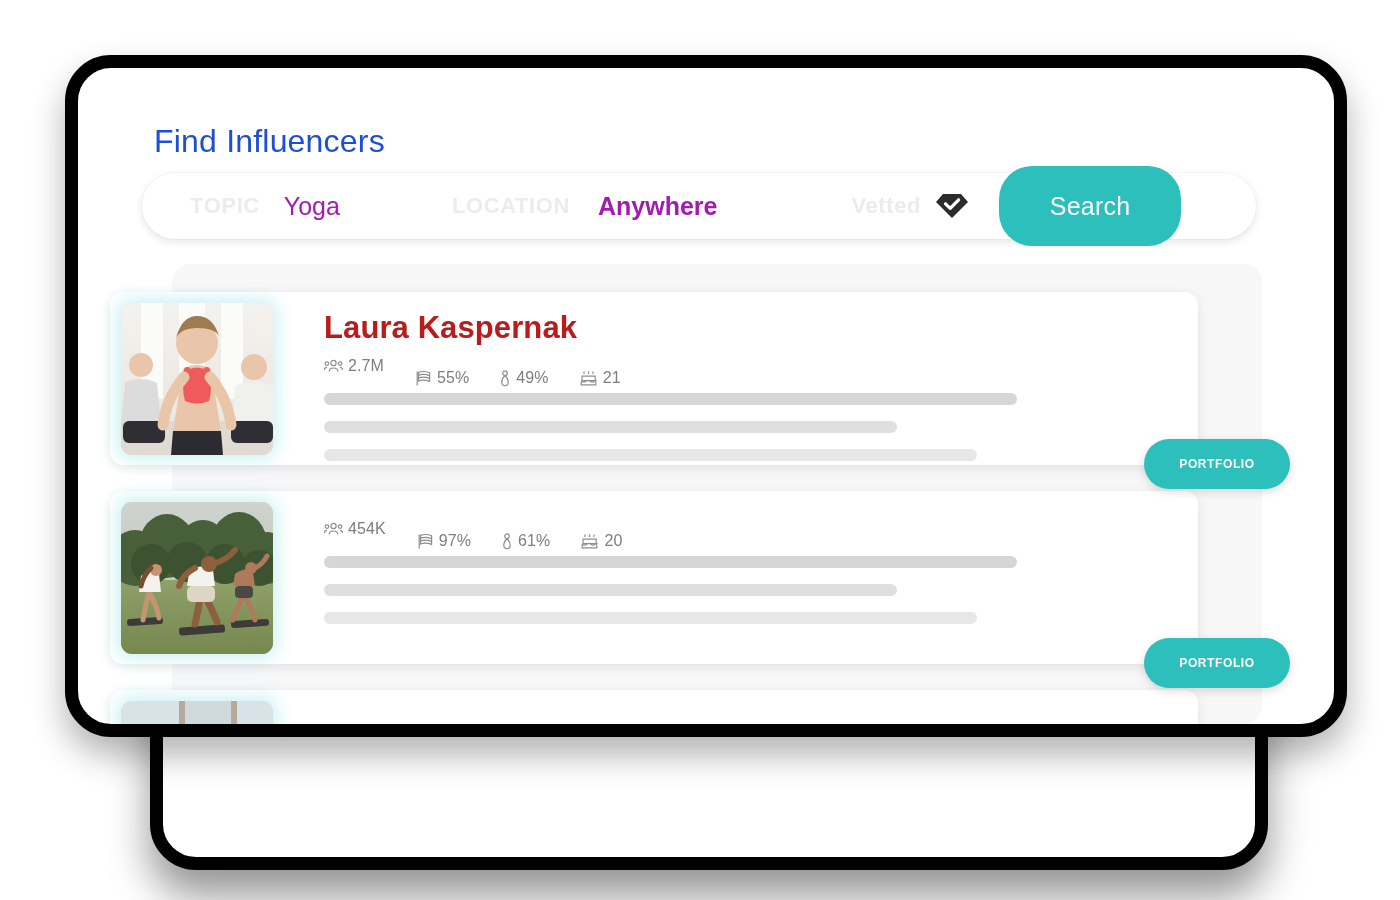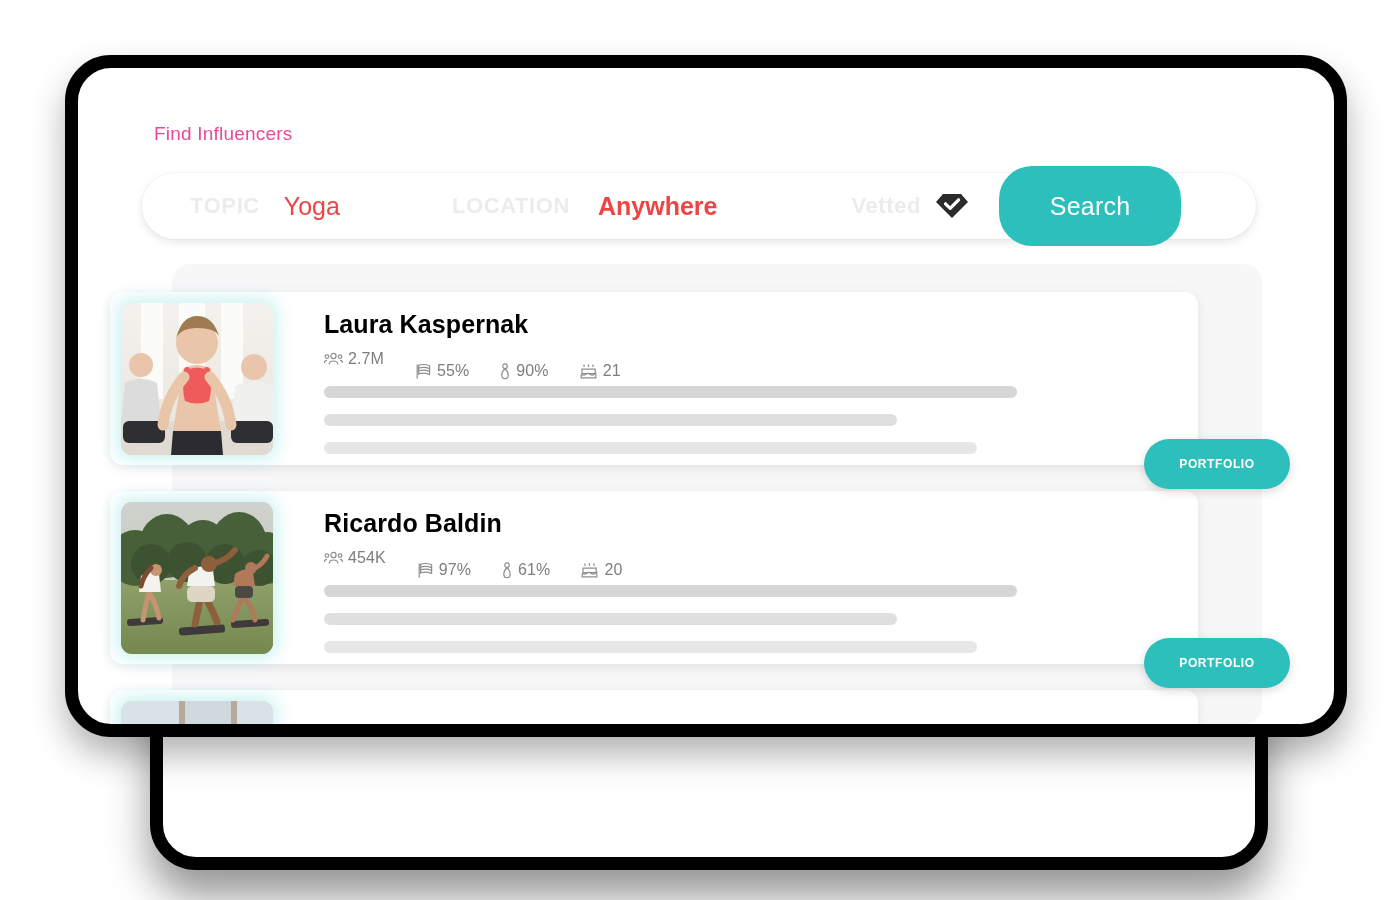--- a/index.html
+++ b/index.html
@@ -31,43 +31,43 @@
     border-radius: 46px;
     box-shadow: 0 18px 34px rgba(0,0,0,0.30);
     z-index: 3;
     overflow: hidden;
   }
 
   
   .page-title {
     position: absolute;
     left: 76px; top: 55px;
-    font-size: 19px; font-weight: 400;
-    color: #ec4899; letter-spacing: .2px;
+    font-size: 32px; font-weight: 400;
+    color: #1d4ed8; letter-spacing: .2px;
     white-space: nowrap;
   }
 
   
   .searchbar {
     position: absolute;
     left: 64px; top: 105px;
     width: 1114px; height: 66px;
     background: #ffffff;
     border-radius: 33px;
     box-shadow: 0 3px 9px rgba(0,0,0,0.10), 0 0 0 1px rgba(0,0,0,0.025);
     display: flex; align-items: center;
   }
   .sb-label {
     font-size: 22px; font-weight: 700;
     color: #ececec; letter-spacing: .6px;
     white-space: nowrap;
   }
   .sb-value {
     font-size: 25px; font-weight: 400;
-    color: #ef4444; white-space: nowrap;
+    color: #a21caf; white-space: nowrap;
   }
   .seg-topic    { margin-left: 48px; }
   .seg-topic-v  { margin-left: 24px; }
   .seg-loc      { margin-left: 112px; }
   .seg-loc-v    { margin-left: 28px; font-weight: bold; }
   .seg-vetted   { margin-left: 134px; }
   .gem-icon     { margin-left: 14px; display:flex; align-items:center; }
   .search-btn {
     margin-left: 30px;
     width: 182px; height: 80px;
@@ -111,22 +111,22 @@
     width: 152px; height: 152px;
     border-radius: 11px;
     overflow: hidden;
     position: relative;
     background: #ddd;
   }
   .thumb svg { display:block; width:152px; height:152px; }
 
   .card-body { margin-left: 51px; margin-top: 18px; flex: 1; }
   .inf-name {
-    font-size: 25px; font-weight: 700;
-    color: #000000; letter-spacing: .1px;
+    font-size: 31px; font-weight: 700;
+    color: #b91c1c; letter-spacing: .1px;
     white-space: nowrap;
   }
   .metrics {
     display: flex; align-items: center;
     margin-top: 9px; height: 22px;
   }
   .metric { display: flex; align-items: center; white-space: nowrap; }
   .metric + .metric { margin-left: 30px; margin-top: 24px; }
   .metric .mi { display: flex; align-items: center; margin-right: 5px; }
   .metric .mv {
@@ -255,21 +255,21 @@
             </span>
             <span class="metric">
               <span class="mi">
                 <svg width="12" height="17" viewBox="0 0 12 17">
                     <g fill="none" stroke="#8e8e8e" stroke-width="1.2">
                       <circle cx="6" cy="3.2" r="2.3"></circle>
                       <path d="M6 5.8q-3.2 2.6-3.2 6.4 0 3.4 3.2 3.4t3.2-3.4q0-3.8-3.2-6.4z"></path>
                     </g>
                   </svg>
               </span>
-              <span class="mv">90%</span>
+              <span class="mv">49%</span>
             </span>
             <span class="metric">
               <span class="mi">
                 <svg width="19" height="17" viewBox="0 0 19 17">
                     <g fill="none" stroke="#8e8e8e" stroke-width="1.2">
                       <path d="M5 1.5v2.4M9.5 1.2v2.7M14 1.5v2.4"></path>
                       <path d="M3 6.2h13.2v4.4H3z"></path>
                       <path d="M2.2 11.2q2.2 1.9 4.4 0t4.4 0 4.4 0 1.4-.6"></path>
                       <path d="M2.2 11.2v3.6h14.6v-3.6"></path>
                     </g>
@@ -340,21 +340,20 @@
               <path d="M122 94 q-6 14 -10 24" stroke="#b0795a" stroke-width="5" fill="none" stroke-linecap="round"></path>
               <path d="M122 94 q10 12 12 24" stroke="#b0795a" stroke-width="5" fill="none" stroke-linecap="round"></path>
               <rect x="114" y="84" width="18" height="12" rx="4" fill="#4a4944"></rect>
               <path d="M114 72 q10 -8 18 -2 l2 14 h-22z" fill="#b0795a"></path>
               <circle cx="130" cy="66" r="6" fill="#b0795a"></circle>
               <path d="M134 66 q8 -4 12 -12" stroke="#b0795a" stroke-width="5" fill="none" stroke-linecap="round"></path>
             </svg>
           </div>
         </div>
         <div class="card-body">
-          <div class="inf-name">Ricardo Baldin</div>
           <div class="metrics">
             <span class="metric">
               <span class="mi">
                 <svg width="19" height="16" viewBox="0 0 19 16">
                     <g fill="none" stroke="#8e8e8e" stroke-width="1.2">
                       <circle cx="9.5" cy="5" r="2.6"></circle>
                       <path d="M5.2 13.4q0-3.4 4.3-3.4t4.3 3.4"></path>
                       <circle cx="2.9" cy="5.6" r="1.8"></circle>
                       <path d="M.4 12q0-2.6 2.6-2.6"></path>
                       <circle cx="16.1" cy="5.6" r="1.8"></circle>

